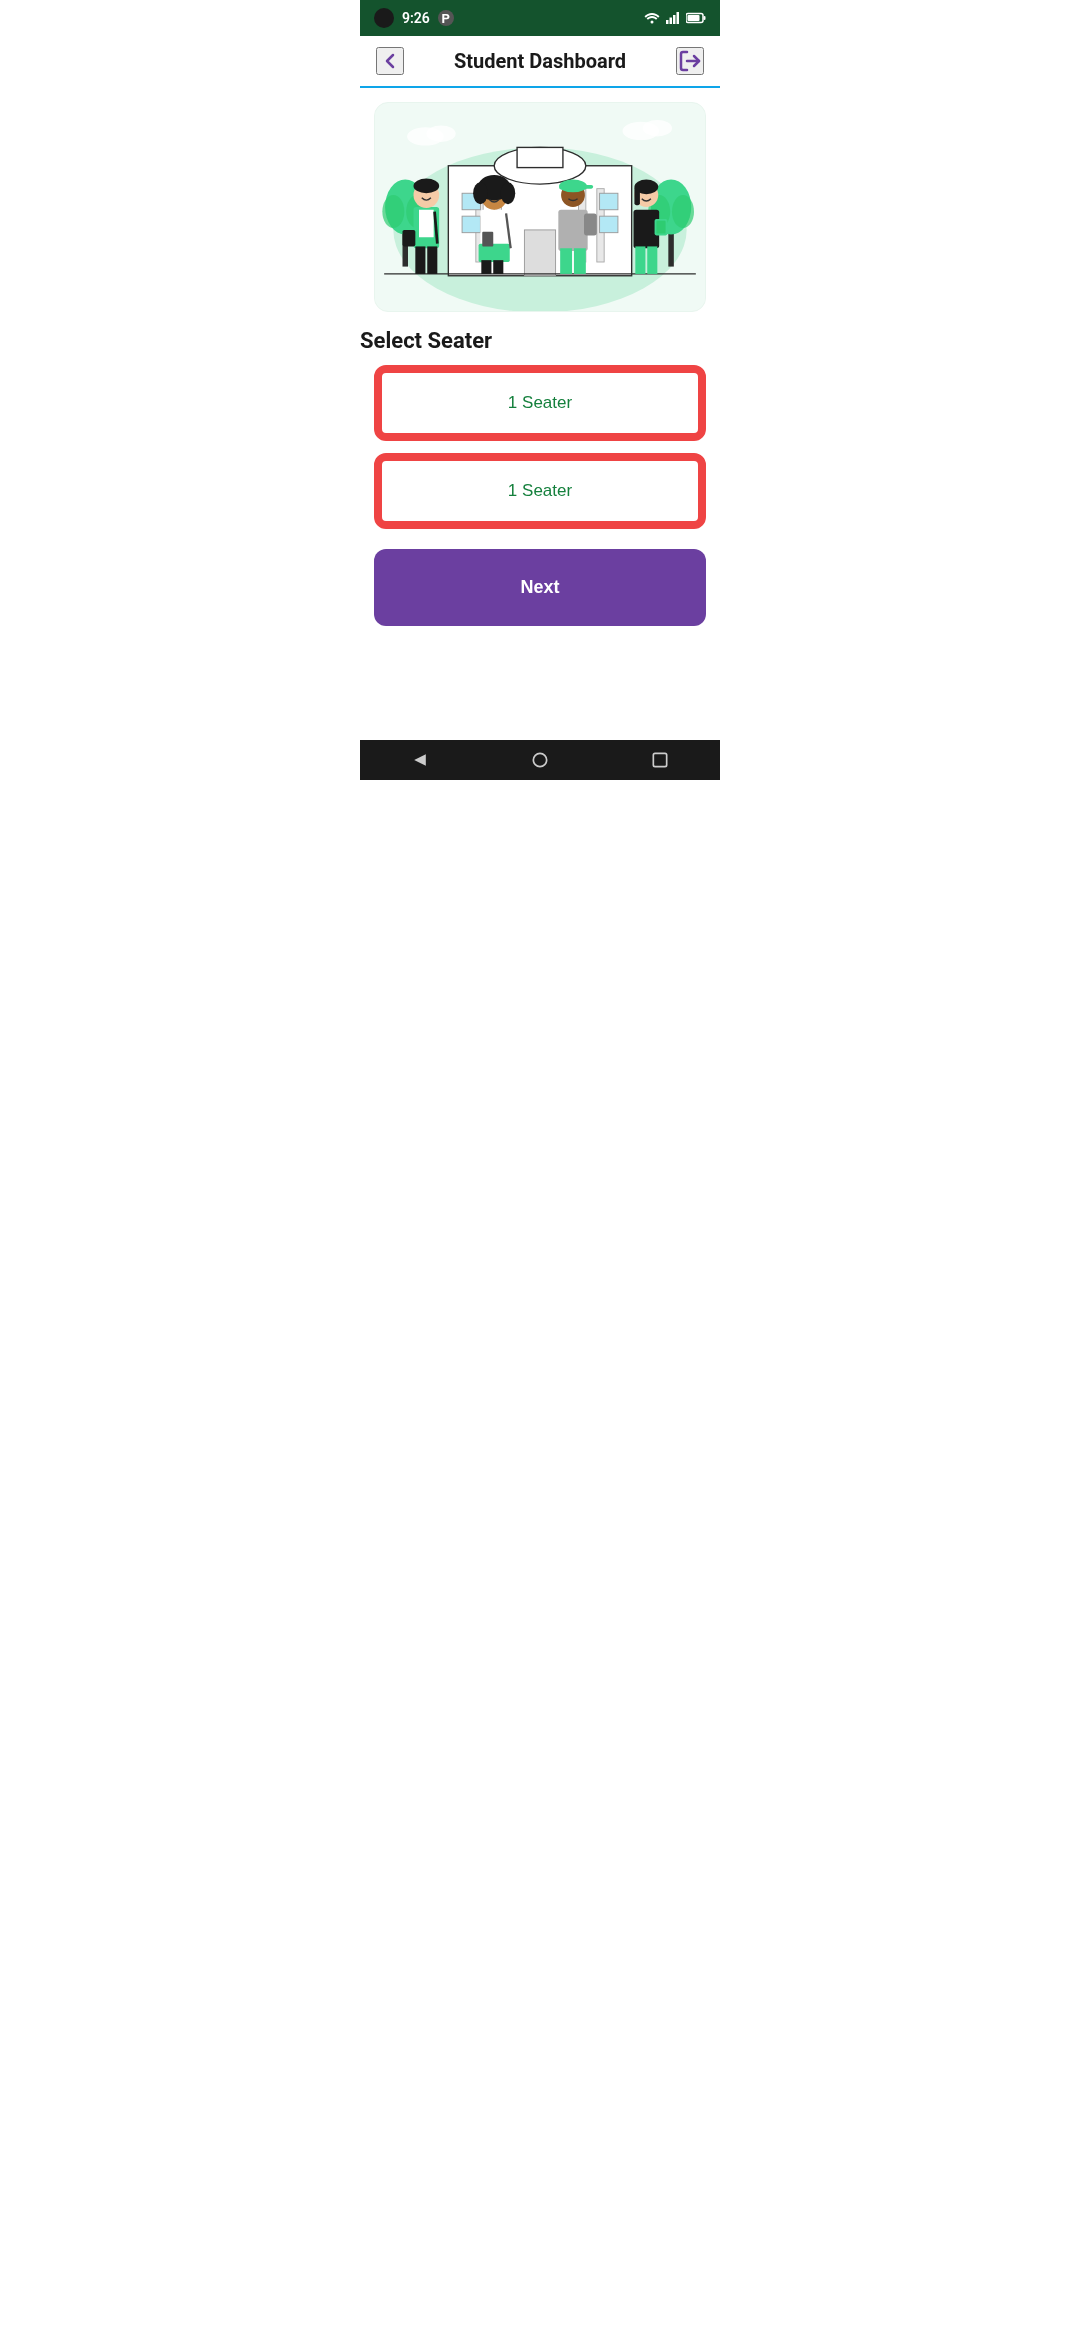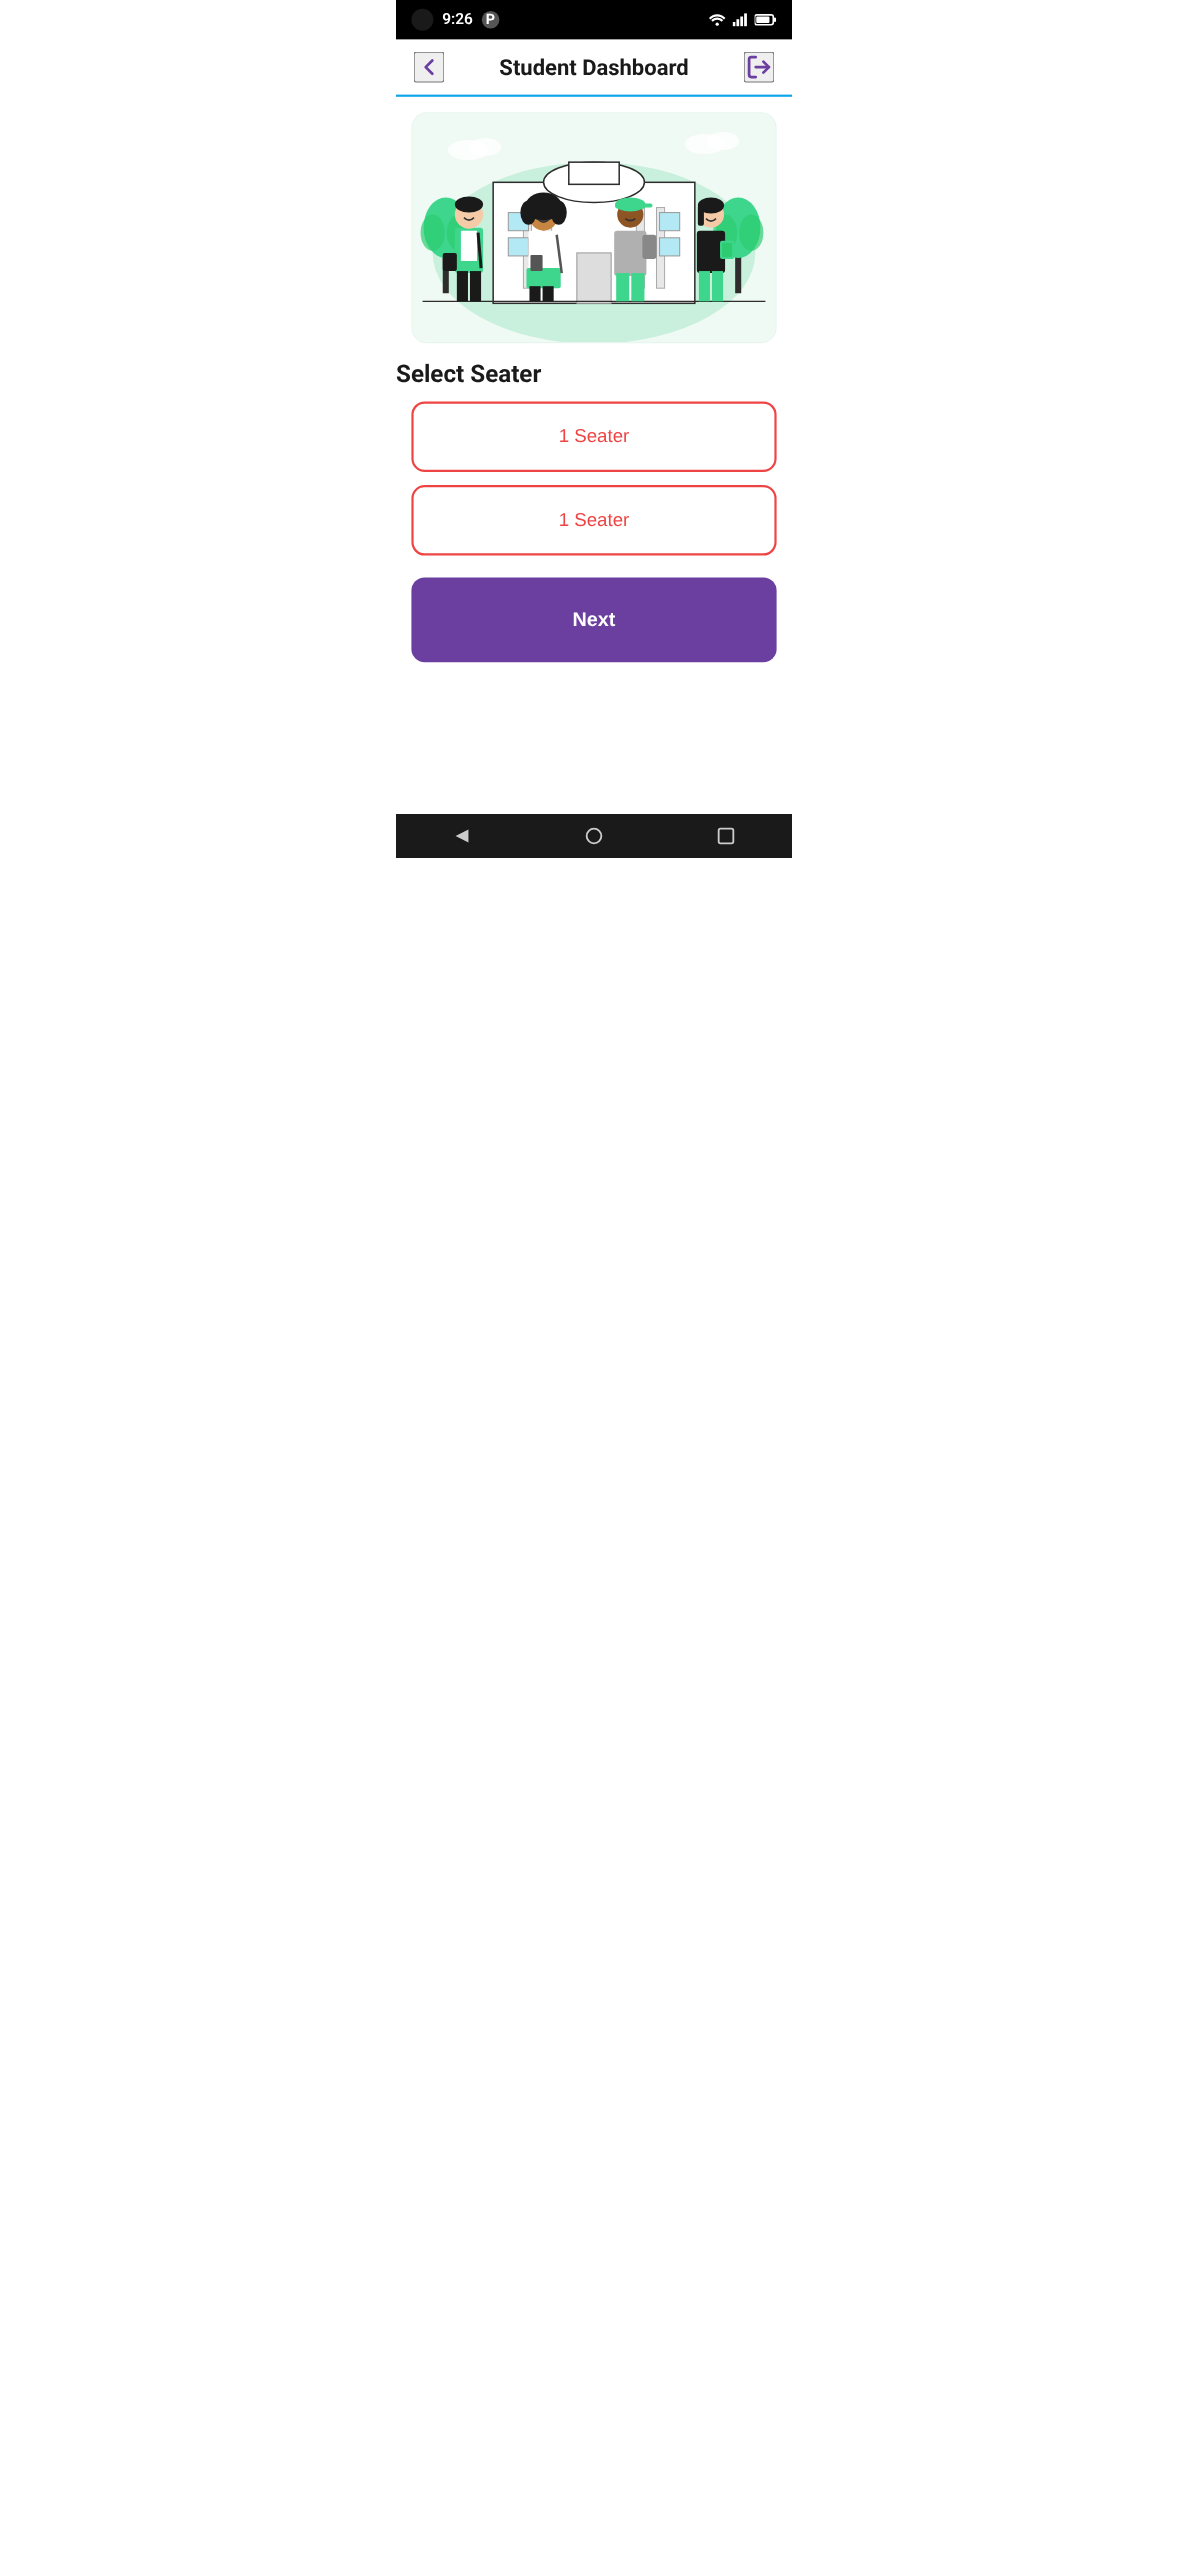--- a/index.html
+++ b/index.html
@@ -14,21 +14,21 @@
       background: #ffffff;
       width: 360px;
       height: 780px;
       margin: 0 auto;
       overflow: hidden;
       position: relative;
     }
 
     
     .status-bar {
-      background: #000000;
+      background: #14532d;
       height: 36px;
       display: flex;
       align-items: center;
       justify-content: space-between;
       padding: 0 14px;
     }
 
     .status-bar-left {
       display: flex;
       align-items: center;
@@ -116,26 +116,26 @@
     .seater-options {
       padding: 0 14px;
       display: flex;
       flex-direction: column;
       gap: 12px;
     }
 
     .seater-btn {
       width: 100%;
       padding: 20px;
-      border: 2px solid #ef4444;
+      border: 8px solid #ef4444;
       border-radius: 12px;
       background: #ffffff;
       font-size: 17px;
       font-weight: 500;
-      color: #ef4444;
+      color: #15803d;
       cursor: pointer;
       text-align: center;
       transition: background 0.2s;
     }
 
     
     .next-btn-container {
       padding: 20px 14px 14px;
     }
 

